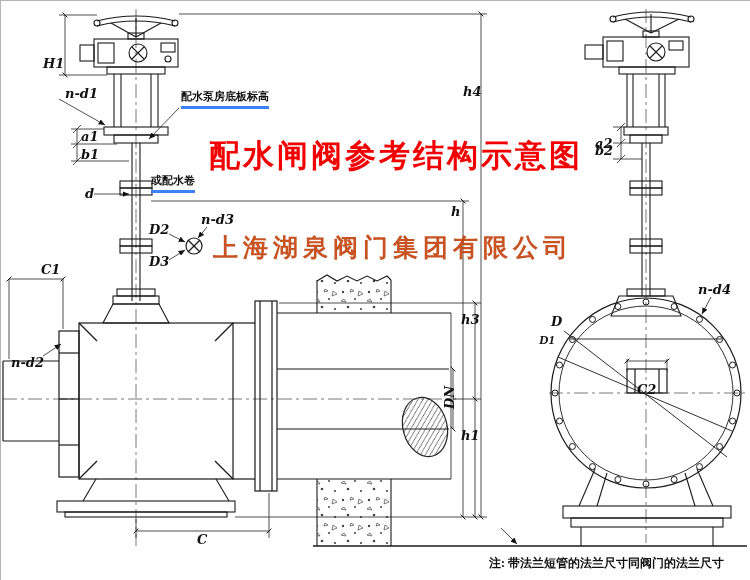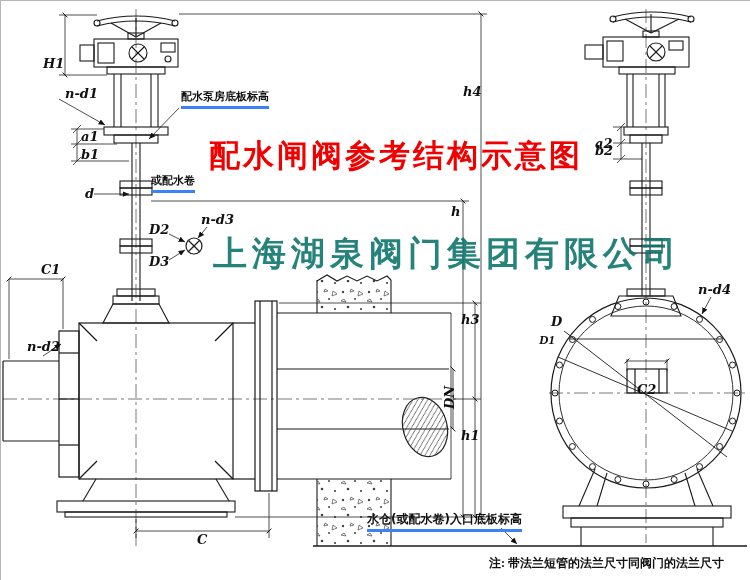--- a/index.html
+++ b/index.html
@@ -20,22 +20,22 @@
   }
   .anno-lg{font-size:12px;}
   .note{
     font-family:Liberation Serif, serif;font-weight:bold;font-size:12px;
   }
   .title{
     font-family:"DejaVu Sans",sans-serif;font-weight:bold;font-size:31px;
     letter-spacing:3px;color:#f20000;
   }
   .watermark{
-    font-family:"DejaVu Serif",serif;font-weight:600;font-size:34px;
-    letter-spacing:5px;color:#0f766e;opacity:.9;
+    font-family:"DejaVu Serif",serif;font-weight:600;font-size:25px;
+    letter-spacing:5px;color:#c2410c;opacity:.9;
   }
 </style>
 </head>
 <body>
 
 <div class="canvas">
 
 <svg width="750" height="580" viewBox="0 0 750 580">
   <defs>
     <marker id="tick" markerWidth="10" markerHeight="10" refX="5" refY="5" orient="auto">
@@ -303,33 +303,32 @@
 
     <line x1="500" y1="527" x2="516" y2="543" marker-end="url(#arrow)"></line>
   </g>
 </svg>
 
 <span class="lbl title" style="left:208px;top:134px;">配水闸阀参考结构示意图</span>
 <span class="lbl watermark" style="left:212px;top:230px;">上海湖泉阀门集团有限公司</span>
 
 <span class="lbl anno" style="left:180px;top:90px;">配水泵房底板标高</span>
 <span class="lbl anno" style="left:150px;top:174px;">或配水卷</span>
-<span class="lbl anno anno-lg" style="left:366px;top:512px;">水仓(或配水卷)入口底板标高</span>
 <span class="lbl note" style="left:488px;top:554px;">注: 带法兰短管的法兰尺寸同阀门的法兰尺寸</span>
 
 <span class="lbl dim" style="left:42px;top:56px;">H1</span>
 <span class="lbl dim" style="left:32px;top:86px;margin-left:32px;">n-d1</span>
 <span class="lbl dim" style="left:80px;top:129px;">a1</span>
 <span class="lbl dim" style="left:80px;top:147px;">b1</span>
 <span class="lbl dim" style="left:84px;top:186px;">d</span>
 <span class="lbl dim" style="left:148px;top:222px;">D2</span>
 <span class="lbl dim" style="left:200px;top:212px;">n-d3</span>
 <span class="lbl dim" style="left:148px;top:254px;">D3</span>
 <span class="lbl dim" style="left:40px;top:262px;">C1</span>
-<span class="lbl dim" style="left:10px;top:339px;margin-left:16px;">n-d2</span>
+<span class="lbl dim" style="left:10px;top:355px;">n-d2</span>
 <span class="lbl dim" style="left:196px;top:532px;">C</span>
 
 <span class="lbl dim" style="left:462px;top:84px;">h4</span>
 <span class="lbl dim" style="left:450px;top:204px;">h</span>
 <span class="lbl dim" style="left:460px;top:312px;font-style:italic;">h3</span>
 <span class="lbl dim dim-rot" style="left:442px;top:408px;">DN</span>
 <span class="lbl dim" style="left:460px;top:428px;">h1</span>
 
 <span class="lbl dim" style="left:594px;top:136px;text-align:center;">a2</span>
 <span class="lbl dim" style="left:594px;top:143px;">b2</span>

